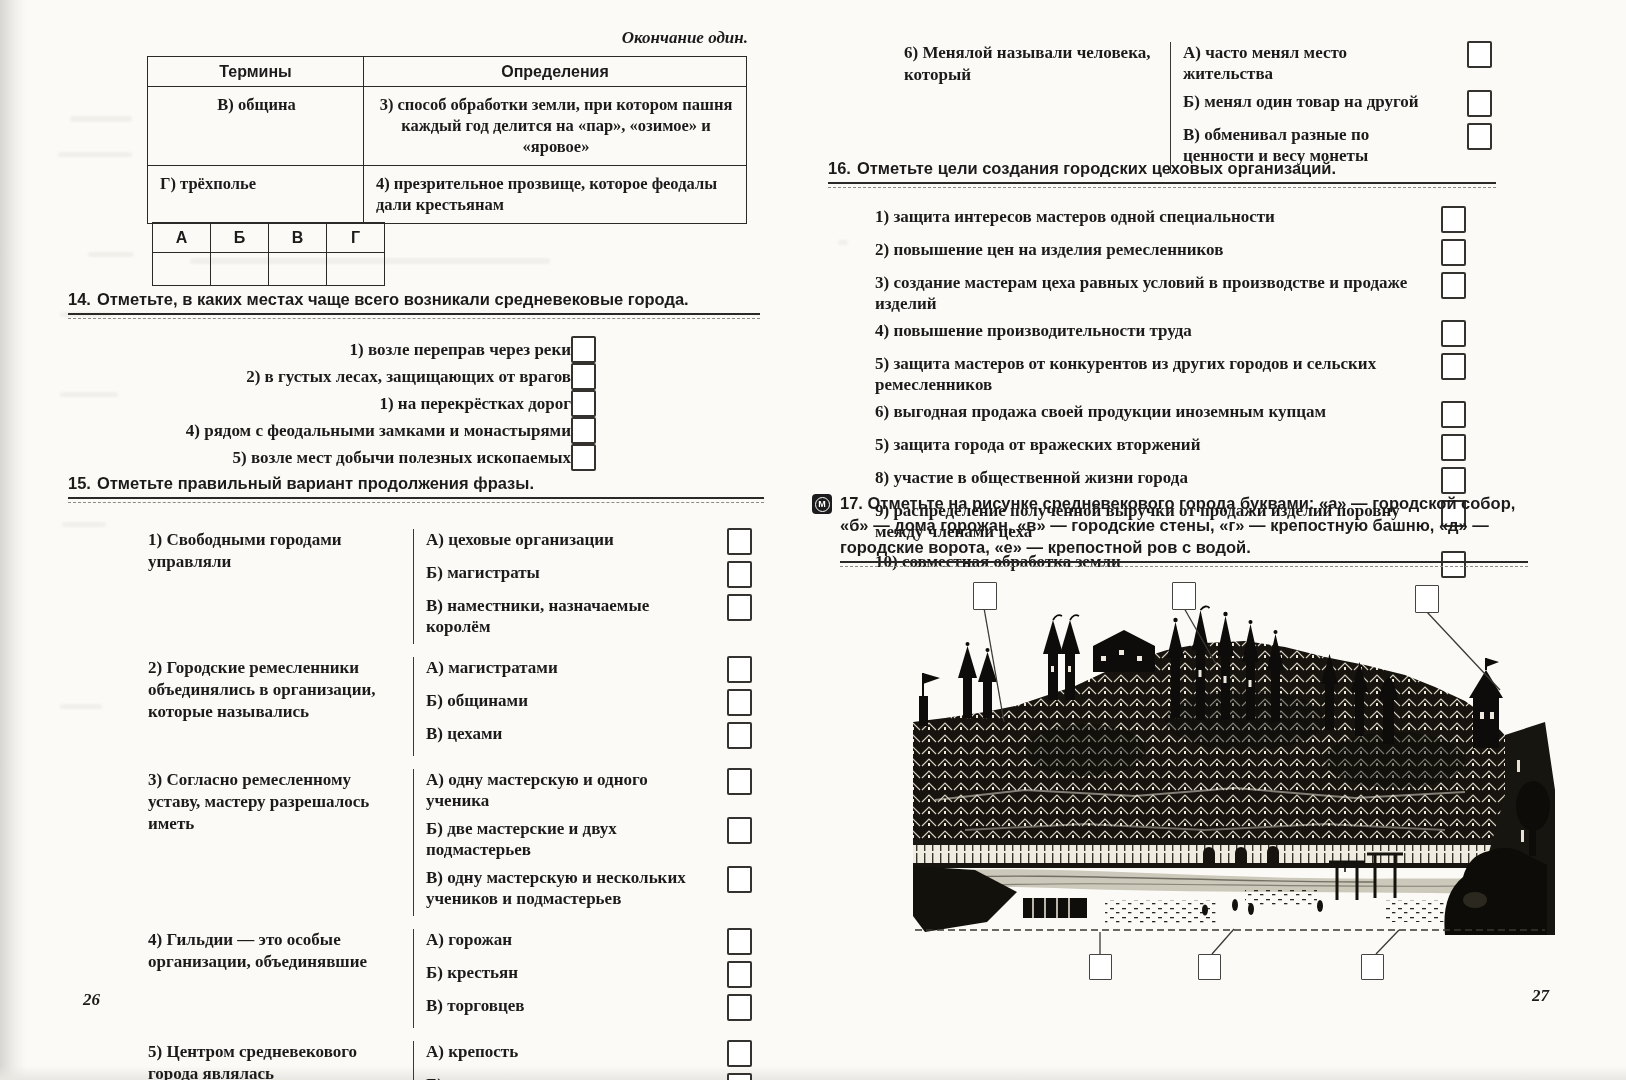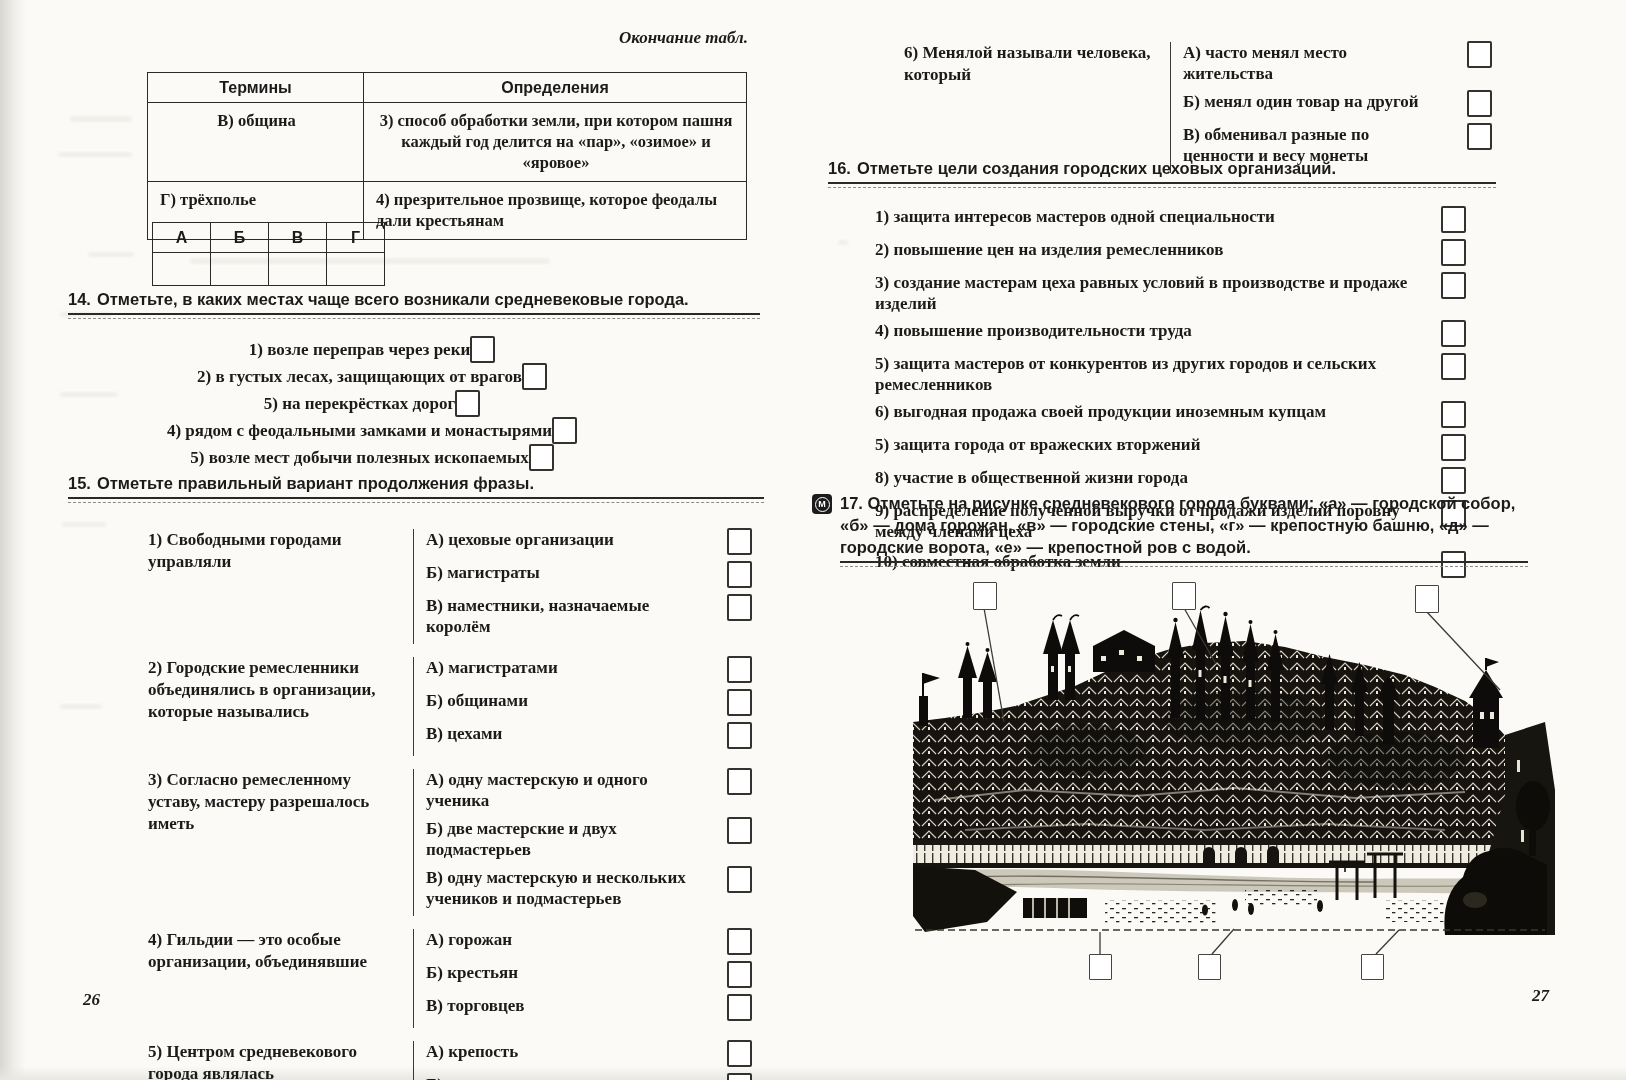--- a/index.html
+++ b/index.html
@@ -15,21 +15,21 @@
   .edge-bottom{position:absolute;left:0;bottom:0;width:1626px;height:14px;
     background:linear-gradient(0deg,#e9e7e2 0%,rgba(251,250,246,0) 100%);}
   .ghost{position:absolute;background:#8a8880;opacity:.09;border-radius:3px;filter:blur(1px);}
 
   .serif-b{font-weight:700;font-size:17px;line-height:21px;}
 
   .caption{position:absolute;left:60px;top:28px;width:688px;text-align:right;
     font-style:italic;font-weight:700;font-size:17px;}
 
   
-  .terms-table{position:absolute;left:147px;top:72px;width:600px;border-collapse:collapse;}
+  .terms-table{position:absolute;left:147px;top:56px;width:600px;border-collapse:collapse;}
   .terms-table td,.terms-table th{border:1.7px solid #2b2a28;vertical-align:top;}
   .terms-table th{font-family:"Liberation Sans","DejaVu Sans",sans-serif;font-weight:700;
     font-size:16px;text-align:center;padding:6px 4px 5px;}
   .terms-table td{font-weight:700;font-size:16.5px;line-height:21px;padding:7px 10px 8px 12px;}
   .col-term{width:207px;}
 
   
   .grid-table{position:absolute;left:152px;top:222px;border-collapse:collapse;}
   .grid-table td{border:1.7px solid #2b2a28;width:55px;text-align:center;
     font-family:"Liberation Sans","DejaVu Sans",sans-serif;font-weight:700;font-size:16px;}
@@ -38,21 +38,21 @@
 
   .q-block{position:absolute;}
   .q-head{display:flex;gap:6px;font-family:"Liberation Sans","DejaVu Sans",sans-serif;
     font-weight:700;font-size:16.5px;line-height:21px;}
   .rule{height:3px;border-top:2px solid #2a2927;border-bottom:1px dashed #8d8b85;margin-top:3px;}
 
   .cb{width:21px;height:23px;border:2px solid #33322f;border-radius:2px;background:#fff;flex:none;}
 
   
   .q14-rows{margin:19px 0 0 80px;width:448px;}
-  .q14-row{display:flex;justify-content:center;align-items:center;margin-bottom:5px;height:22px;}
+  .q14-row{display:flex;justify-content:flex-end;align-items:center;margin-bottom:5px;height:22px;}
 
   
   .match{margin-left:80px;}
   .group{display:flex;margin-bottom:13px;}
   .stem{width:257px;padding-right:8px;font-weight:700;font-size:17px;line-height:22px;flex:none;}
   .opts{flex:1;border-left:1.6px solid #3a3935;padding-left:12px;}
   .opt-row{display:flex;justify-content:space-between;align-items:flex-start;margin-bottom:7px;gap:28px;}
   .opt-row .serif-b{max-width:300px;}
   .opt-row .cb{margin-top:-1px;}
 
@@ -86,21 +86,21 @@
 <div class="ghost" style="left:70px;top:116px;width:62px;height:6px;"></div>
 <div class="ghost" style="left:58px;top:152px;width:74px;height:5px;"></div>
 <div class="ghost" style="left:88px;top:252px;width:46px;height:5px;"></div>
 <div class="ghost" style="left:190px;top:258px;width:360px;height:6px;"></div>
 <div class="ghost" style="left:60px;top:312px;width:52px;height:5px;"></div>
 <div class="ghost" style="left:60px;top:392px;width:58px;height:5px;"></div>
 <div class="ghost" style="left:62px;top:522px;width:44px;height:5px;"></div>
 <div class="ghost" style="left:60px;top:704px;width:42px;height:5px;"></div>
 <div class="ghost" style="left:838px;top:240px;width:10px;height:5px;"></div>
 
-<div class="caption">Окончание табл.</div>
+<div class="caption">Окончание один.</div>
 
 <table class="terms-table">
   <tbody>
       <tr>
     <th class="col-term">Термины</th>
     <th>Определения</th>
   </tr>
   <tr style="height:71px;text-align:center;">
     <td>В) община</td>
     <td>3) способ обработки земли, при котором пашня каждый год делится на «пар», «озимое» и «яровое»</td>
@@ -138,21 +138,21 @@
   <div class="q14-rows">
     <div class="q14-row">
       <span class="serif-b">1) возле переправ через реки</span>
       <span class="cb"></span>
     </div>
     <div class="q14-row">
       <span class="serif-b">2) в густых лесах, защищающих от врагов</span>
       <span class="cb"></span>
     </div>
     <div class="q14-row">
-      <span class="serif-b">5) на перекрёстках дорог</span>
+      <span class="serif-b">1) на перекрёстках дорог</span>
       <span class="cb"></span>
     </div>
     <div class="q14-row">
       <span class="serif-b">4) рядом с феодальными замками и монастырями</span>
       <span class="cb"></span>
     </div>
     <div class="q14-row">
       <span class="serif-b">5) возле мест добычи полезных ископаемых</span>
       <span class="cb"></span>
     </div>

